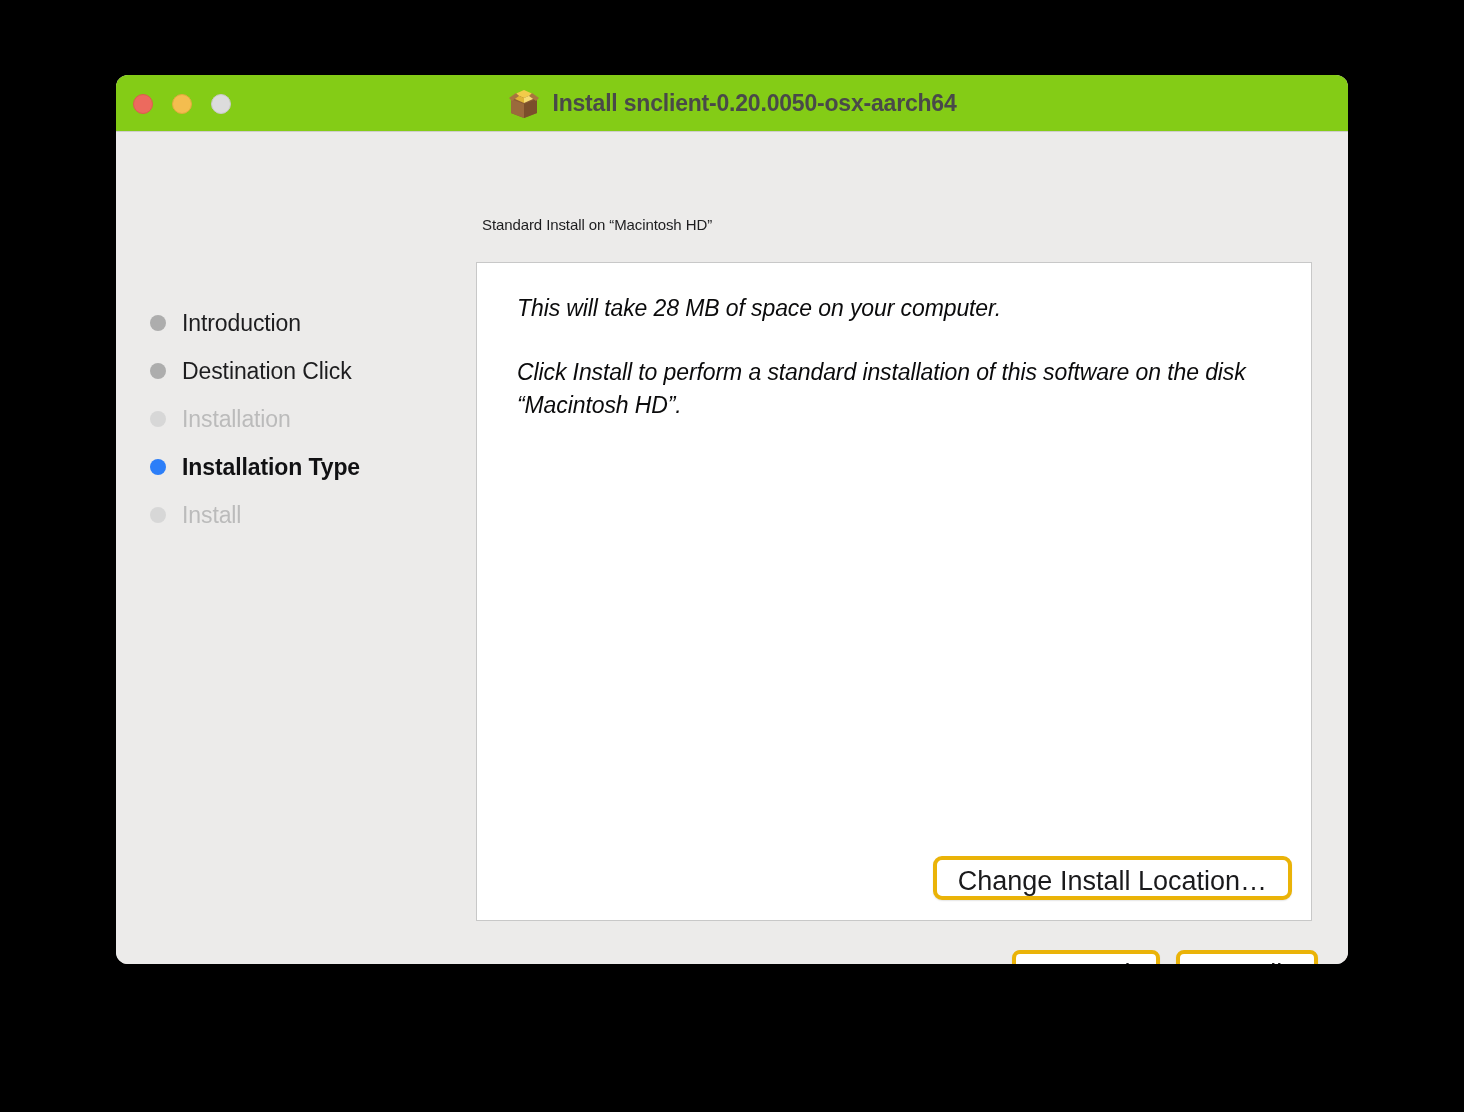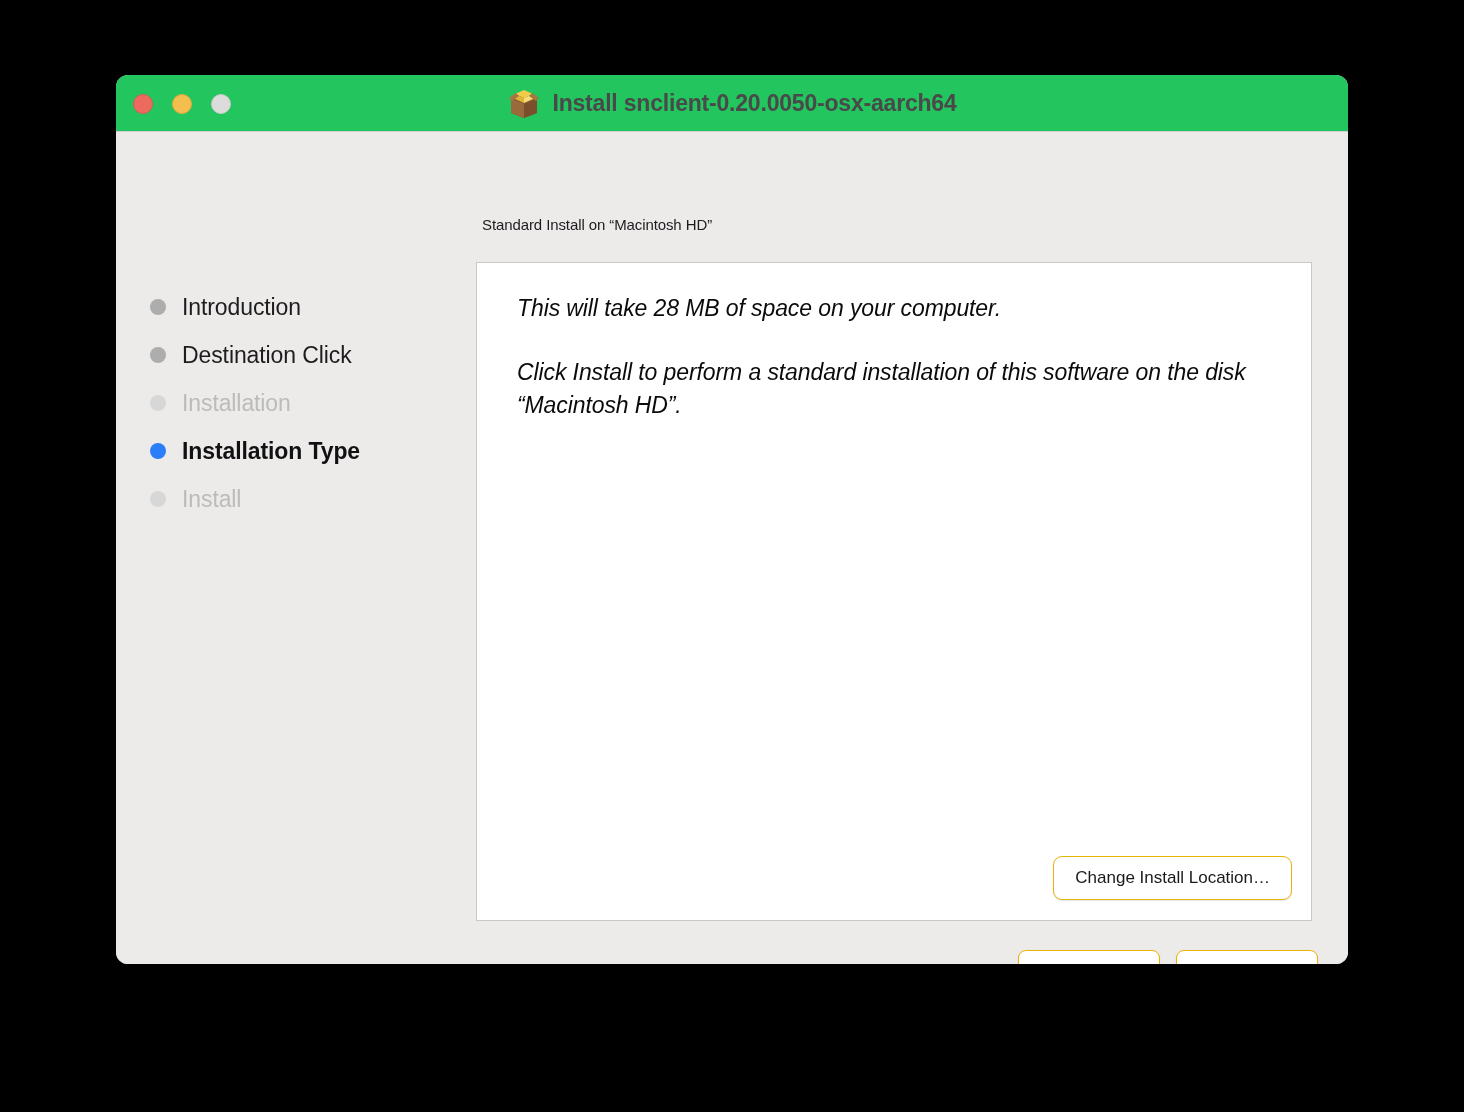--- a/index.html
+++ b/index.html
@@ -30,21 +30,21 @@
     border-radius: 12px;
     background: #ecebea;
     overflow: hidden;
     box-shadow: 0 10px 34px rgba(0,0,0,0.45);
   }
 
   
   .titlebar {
     position: relative;
     height: 57px;
-    background: #22c55e;
+    background: #84cc16;
     border-bottom: 1px solid #cfcecd;
     box-sizing: border-box;
   }
 
   .traffic-lights {
     position: absolute;
     left: 17px;
     top: 19px;
     display: flex;
     gap: 19px;
@@ -82,21 +82,21 @@
   .body-area {
     position: relative;
     height: 832px;
     background: #ecebea;
   }
 
   
   .sidebar {
     position: absolute;
     left: 34px;
-    top: 151px;
+    top: 167px;
     width: 320px;
   }
   .step {
     display: flex;
     align-items: center;
     height: 48px;
     gap: 16px;
   }
   .step-dot {
     width: 16px;
@@ -151,24 +151,24 @@
     font-size: 23px;
     line-height: 33px;
     color: #0b0b0c;
     letter-spacing: -0.1px;
   }
   .panel-text p.spaced { margin-top: 31px; }
 
   
   .btn {
     font-family: "Liberation Sans", sans-serif;
-    font-size: 17px;
+    font-size: 27px;
     color: #1a1a1c;
     background: #ffffff;
-    border: 1px solid #eab308;
+    border: 4px solid #eab308;
     border-radius: 8px;
     box-shadow: 0 1px 1.5px rgba(0,0,0,0.10);
     padding: 0 18px;
     height: 42px;
     line-height: 40px;
     box-sizing: border-box;
     white-space: nowrap;
     cursor: default;
     text-align: center;
   }

